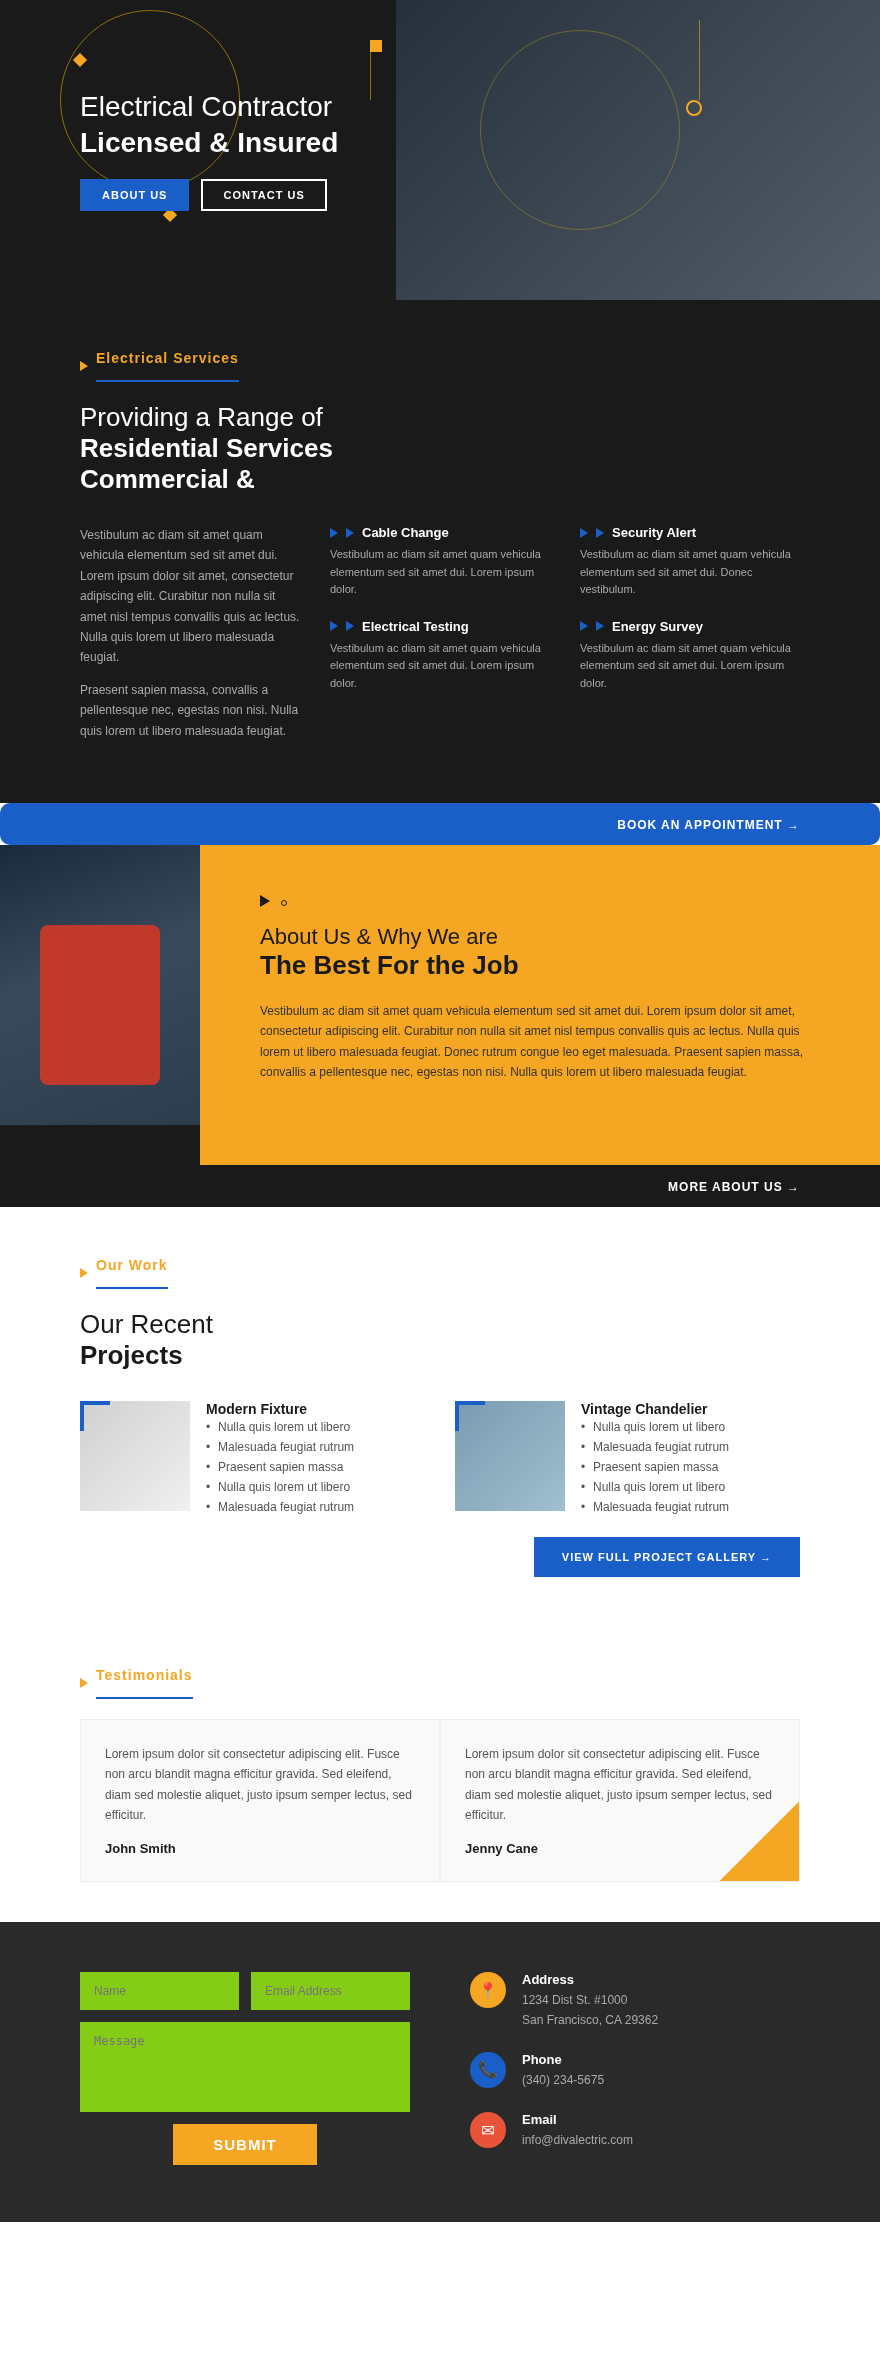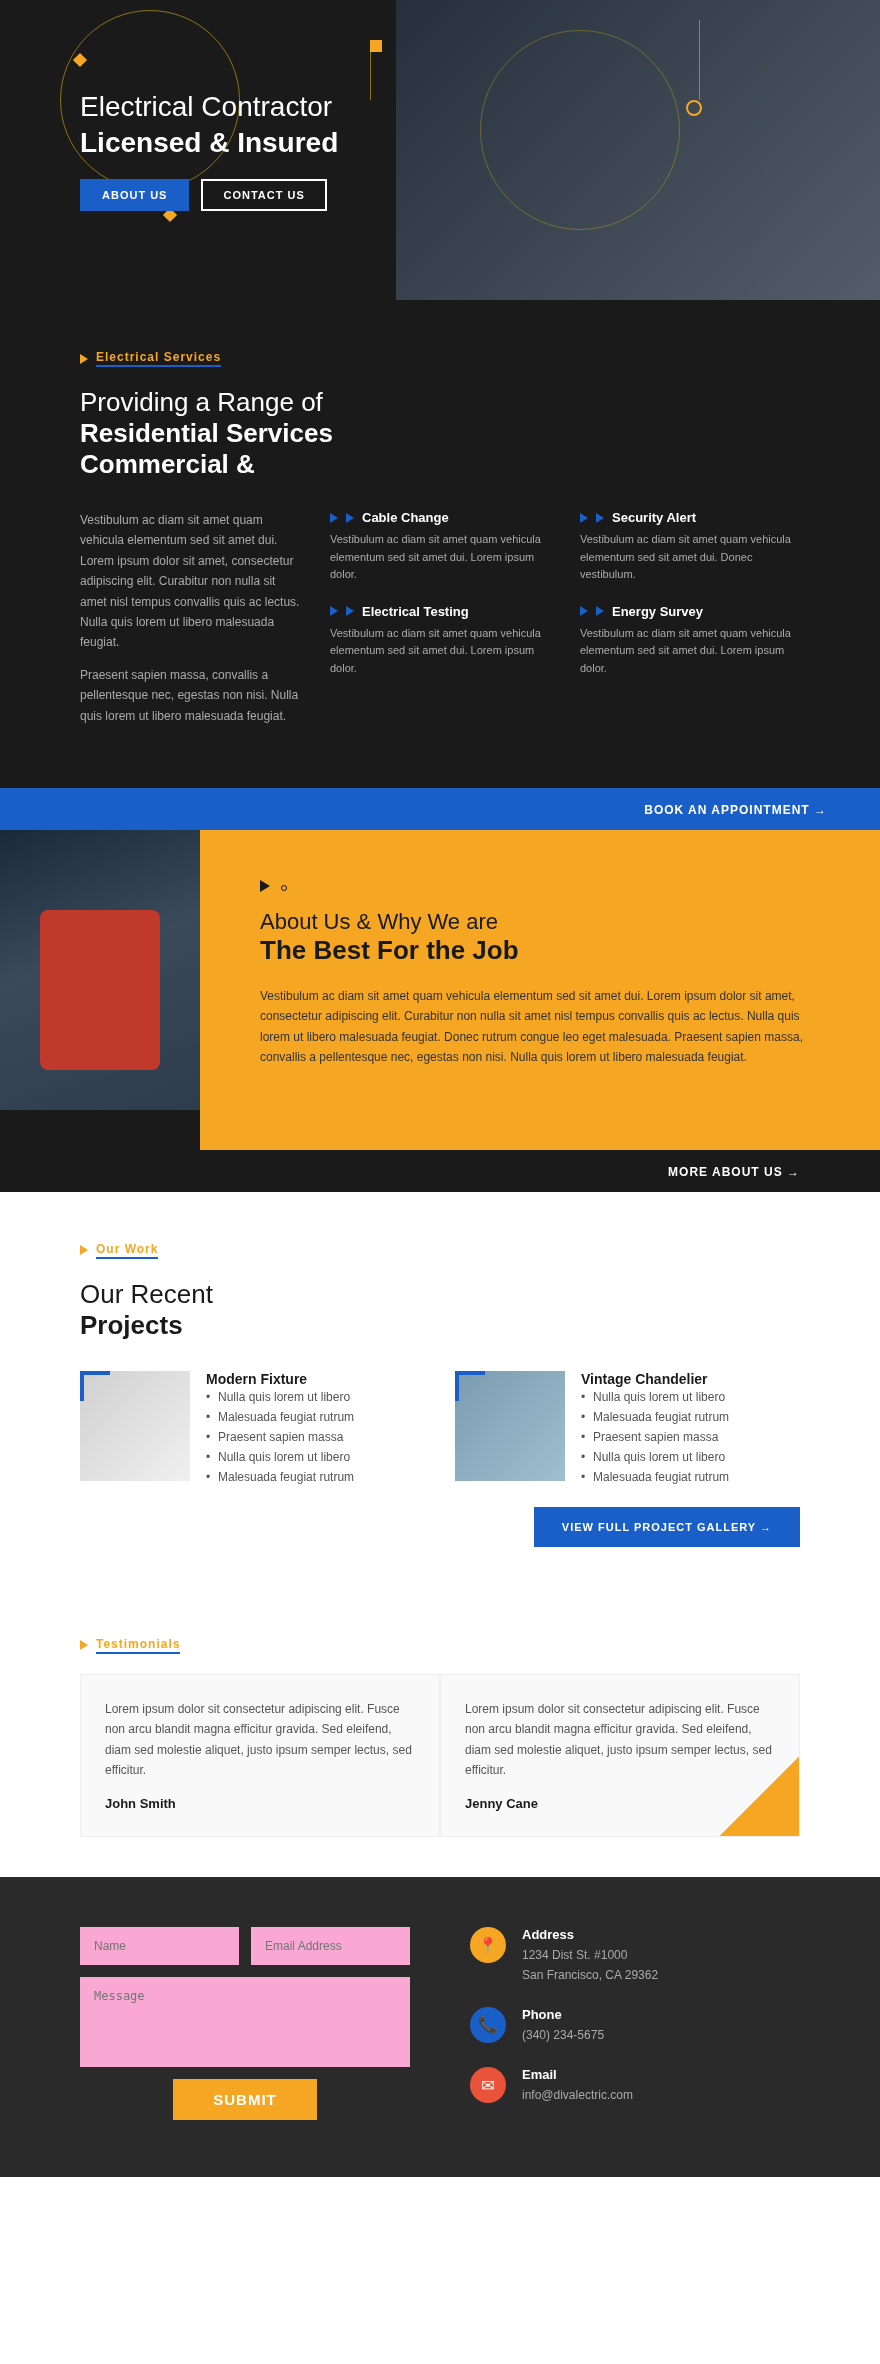--- a/index.html
+++ b/index.html
@@ -111,25 +111,25 @@
     }
     .section-tag-triangle {
       width: 0;
       height: 0;
       border-left: 8px solid #f5a623;
       border-top: 5px solid transparent;
       border-bottom: 5px solid transparent;
     }
     .section-tag-label {
       color: #f5a623;
-      font-size: 12px;
+      font-size: 14px;
       font-weight: 600;
       letter-spacing: 1px;
       border-bottom: 2px solid #1a5fc8;
-      padding-bottom: 1px;
+      padding-bottom: 14px;
     }
     .services h2 { font-size: 26px; font-weight: 300; margin-bottom: 6px; }
     .services h2 strong { font-weight: 700; display: block; }
 
     .services-grid {
       display: grid;
       grid-template-columns: 1fr 1fr 1fr;
       gap: 30px;
       margin-top: 30px;
     }
@@ -150,21 +150,22 @@
       border-top: 5px solid transparent;
       border-bottom: 5px solid transparent;
       border-left: 8px solid #1a5fc8;
     }
     .service-item h4 { color: #fff; font-size: 13px; font-weight: 600; }
     .service-item p { color: #aaa; font-size: 11px; line-height: 1.6; }
 
     .book-appointment-bar {
       background: #1a5fc8;
       text-align: right;
-      padding: 12px 53px;
+      padding: 12px 80px;
+      border-radius: 10px;
     }
     .book-appointment-bar a {
       color: #fff;
       font-size: 12px;
       font-weight: 700;
       letter-spacing: 1px;
       text-transform: uppercase;
       text-decoration: none;
     }
 
@@ -353,21 +354,21 @@
       padding: 50px 80px;
       display: grid;
       grid-template-columns: 1fr 1fr;
       gap: 60px;
     }
     .contact-form { }
     .contact-form input,
     .contact-form textarea {
       width: 100%;
       padding: 12px 14px;
-      background: #f9a8d4;
+      background: #84cc16;
       border: none;
       font-size: 12px;
       color: #333;
       margin-bottom: 12px;
       display: block;
     }
     .contact-form-row {
       display: grid;
       grid-template-columns: 1fr 1fr;
       gap: 12px;

